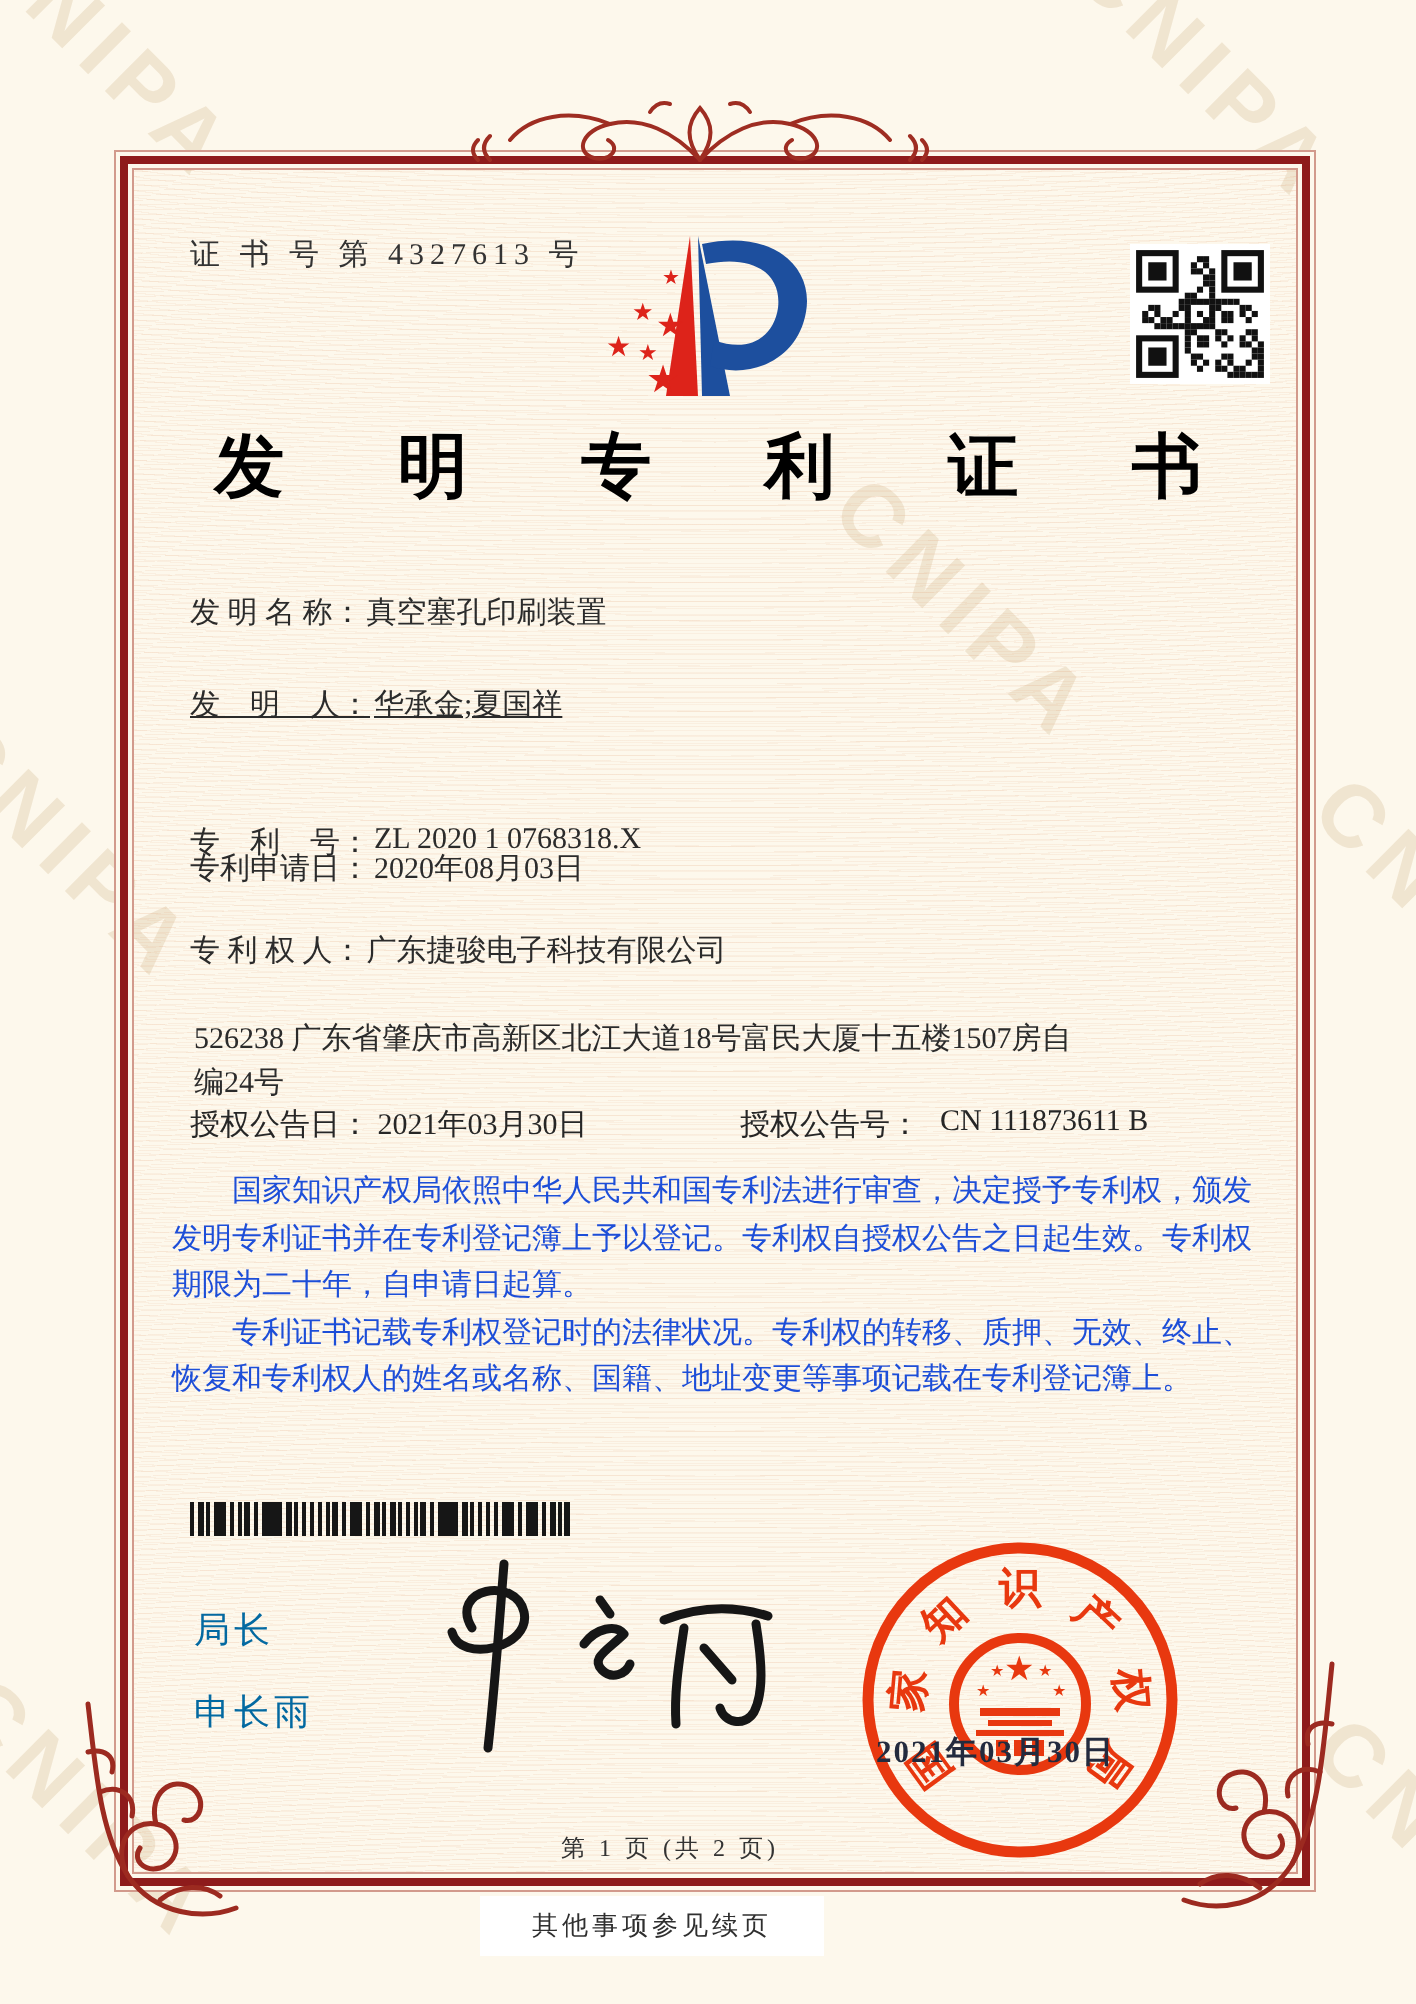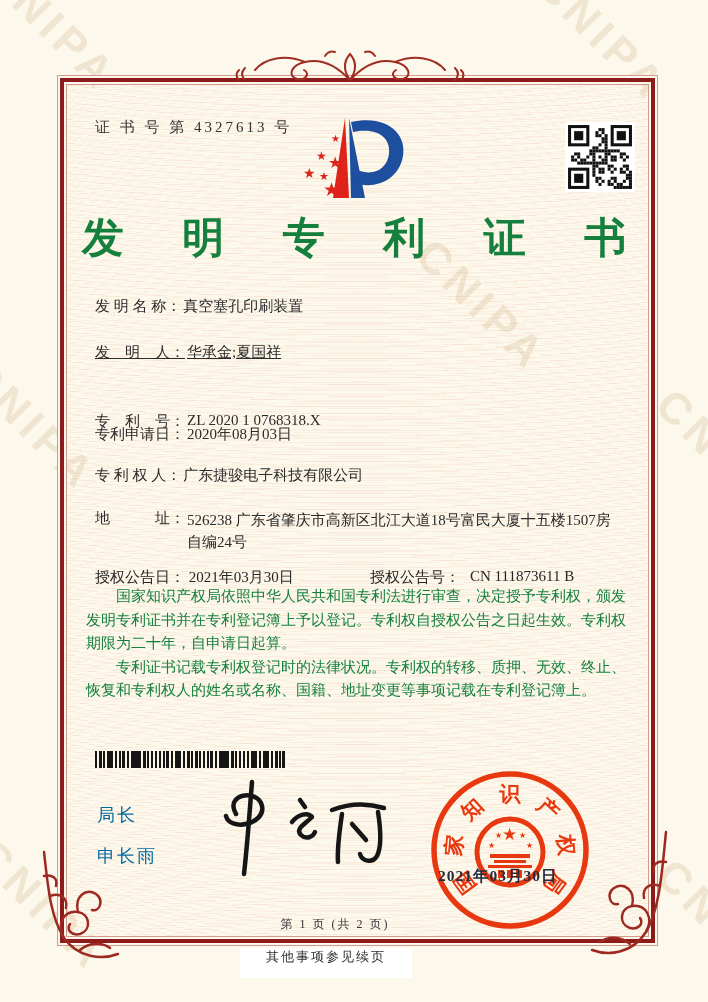--- a/index.html
+++ b/index.html
@@ -20,45 +20,45 @@
     box-shadow: inset 0 0 0 2px #fdf8ec, inset 0 0 0 3px #d29a8c,
                 0 0 0 2px #fdf8ec, 0 0 0 3px #d29a8c;
     background:
       repeating-radial-gradient(ellipse 1400px 420px at 50% 130%,
         rgba(226,160,118,.13) 0 1.5px, rgba(0,0,0,0) 1.5px 8px),
       repeating-radial-gradient(ellipse 1400px 500px at 50% -30%,
         rgba(226,160,118,.10) 0 1.5px, rgba(0,0,0,0) 1.5px 9px);
   }
   .abs { position:absolute; }
   .cert-no { left:95px; top:118px; font-size:15px; letter-spacing:3px; color:#333; }
-  .title { left:0; right:0; top:210px; text-align:center; font-size:42px;
-           font-weight:600; letter-spacing:24px; text-indent:24px; color:#15803d; }
+  .title { left:0; right:0; top:210px; text-align:center; font-size:35px;
+           font-weight:600; letter-spacing:24px; text-indent:24px; color:#000000; }
   .row { left:95px; width:530px; font-size:15px; display:flex; color:#2b2b2b; }
   .row .lbl { flex:0 0 82px; white-space:nowrap; }
   .row .val { margin-left:2px; }
   .addr-val { width:452px; line-height:22px; }
-  .grant-row { left:95px; width:540px; font-size:15px;margin-top:15px; }
+  .grant-row { left:95px; width:540px; font-size:15px; }
   .grant-row .lbl2 { position:absolute; left:275px; }
   .grant-row .val2 { position:absolute; left:375px; }
   .body-text { left:86px; width:540px; top:585px; font-size:15px; line-height:23.5px;
-               text-align:justify; color:#15803d; }
+               text-align:justify; color:#1d4ed8; }
   .body-text p { text-indent:2em; }
   .barcode { left:95px; top:751px; width:192px; height:17px;
     background-image:
       repeating-linear-gradient(90deg,#161616 0 2px,rgba(0,0,0,0) 2px 4px),
       repeating-linear-gradient(90deg,rgba(0,0,0,0) 0 5px,#161616 5px 7px,rgba(0,0,0,0) 7px 11px),
       repeating-linear-gradient(90deg,rgba(0,0,0,0) 0 13px,#161616 13px 16px,rgba(0,0,0,0) 16px 29px);
   }
   .signer { left:97px; font-size:18px; letter-spacing:2px; color:#0369a1; }
   .seal-date { left:438px; top:866px; width:190px; font-size:15.5px; letter-spacing:1px;
                color:#232b3e; font-weight:600; z-index:6; }
   .page-no { left:230px; top:916px; width:210px; text-align:center; font-size:12px;
              letter-spacing:2px; color:#333; }
   .note-box { left:240px; top:948px; width:172px; height:30px; background:#ffffff;
-              display:flex; align-items:flex-start; justify-content:center;
+              display:flex; align-items:center; justify-content:center;
               font-size:13px; letter-spacing:2px; color:#2f2f2f; z-index:5; }
   svg text { font-family:"Liberation Serif","DejaVu Serif",serif; }
 </style>
 </head>
 <body>
 
 <div class="page">
 
   <div class="watermark" style="left:-30px; top:0px;">CNIPA</div>
   <div class="watermark" style="left:520px; top:10px;">CNIPA</div>
@@ -257,21 +257,20 @@
   </div>
   <div class="abs row" style="top:425px;">
     <span class="lbl">专利申请日：</span>
     <span class="val">2020年08月03日</span>
   </div>
   <div class="abs row" style="top:466px;">
     <span class="lbl">专 利 权 人：</span>
     <span class="val">广东捷骏电子科技有限公司</span>
   </div>
   <div class="abs row" style="top:509px;">
-    <span class="lbl">地　　　址：</span>
     <span class="val addr-val">526238 广东省肇庆市高新区北江大道18号富民大厦十五楼1507房自编24号</span>
   </div>
   <div class="abs grant-row" style="top:553px;">
     <span class="lbl1">授权公告日：</span>
     <span class="val1">2021年03月30日</span>
     <span class="lbl2">授权公告号：</span>
     <span class="val2">CN 111873611 B</span>
   </div>
 
   <div class="abs body-text">

